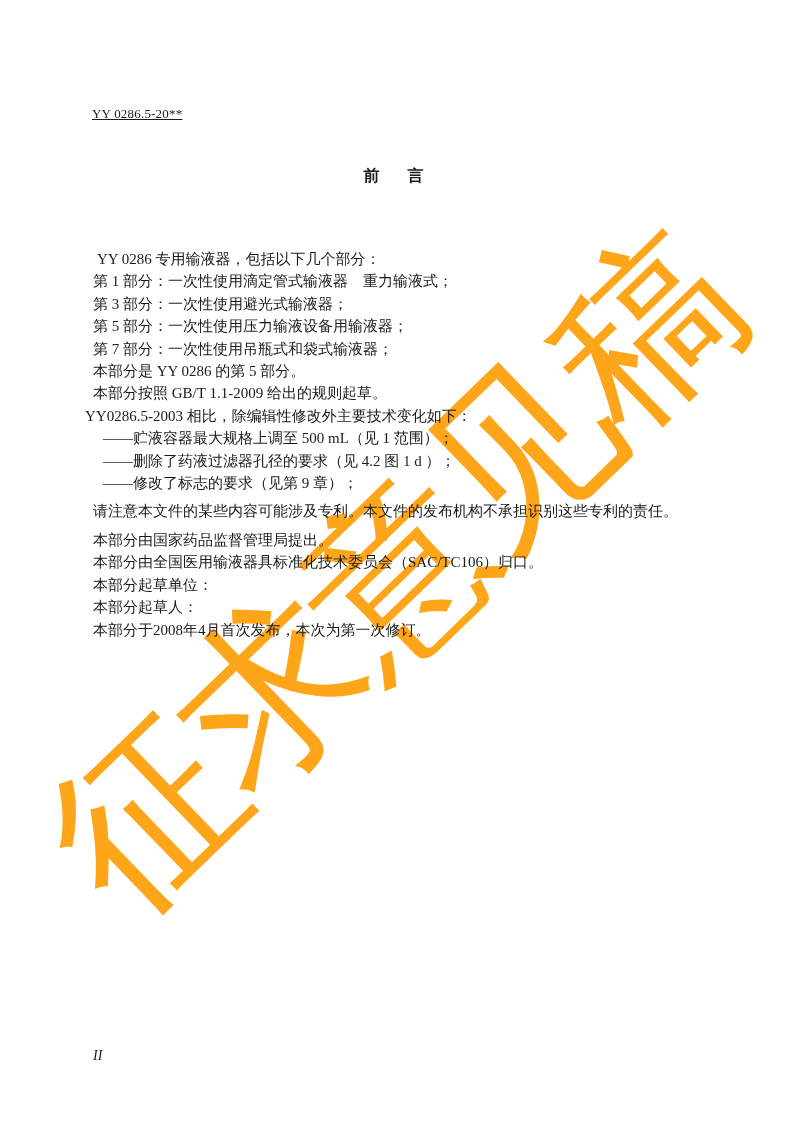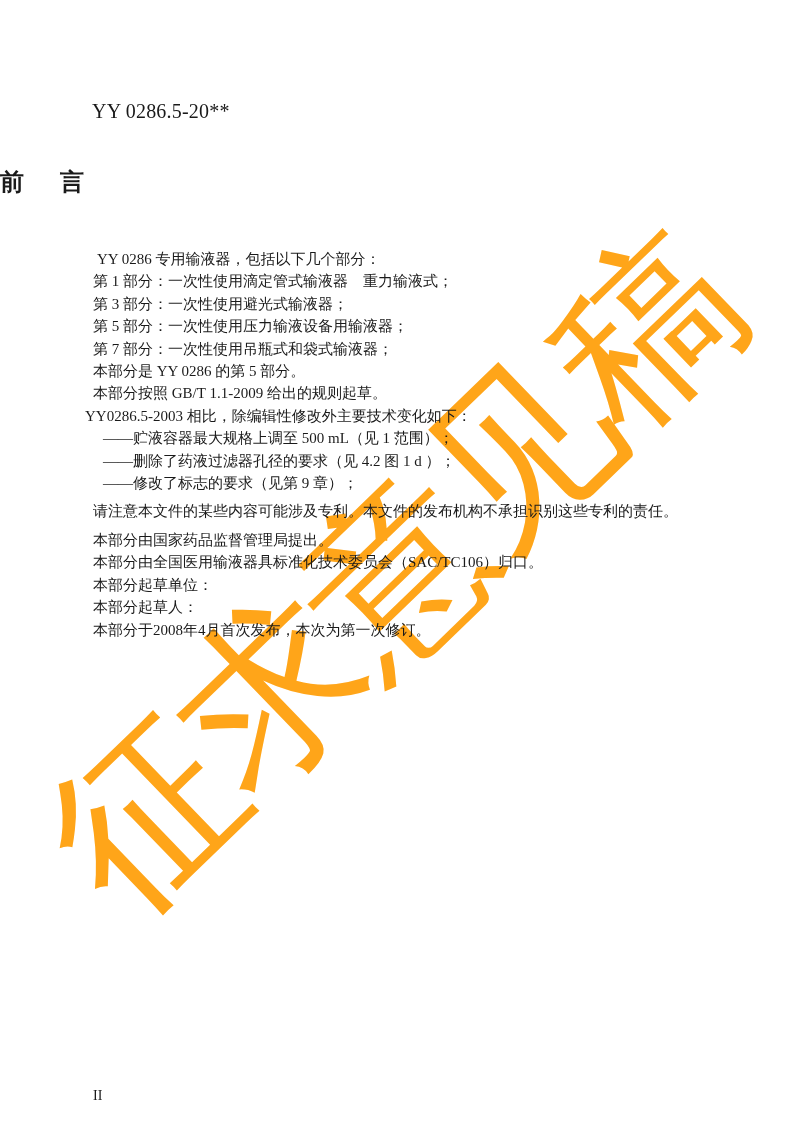--- a/index.html
+++ b/index.html
@@ -28,33 +28,34 @@
     white-space: nowrap;
     font-family: "Liberation Serif", "DejaVu Serif", serif;
     z-index: 1;
     line-height: 1;
     user-select: none;
   }
   
   #doc-number {
     position: absolute;
     left: 92px;
-    top: 100px;
-    font-size: 20px;
+    top: 106px;
+    font-size: 13px;
     letter-spacing: 0.2px;
     z-index: 2;
+    text-decoration: underline;
   }
   
   #foreword-title {
     position: absolute;
     left: 0;
     top: 166px;
     width: 100%;
-    text-align: left;
-    font-size: 24px;
+    text-align: center;
+    font-size: 16px;
     font-weight: bold;
     letter-spacing: 6px;
     z-index: 2;
   }
   
   #body-text {
     position: absolute;
     left: 85px;
     top: 248px;
     width: 640px;
@@ -66,23 +67,24 @@
   .line.intro { padding-left: 12px; }
   .line.item  { padding-left: 8px; }
   .line.para  { padding-left: 8px; }
   .line.cont  { padding-left: 0; }
   .line.dash  { padding-left: 18px; }
   .line.gap   { margin-top: 6px; }
   
   #page-number {
     position: absolute;
     left: 93px;
-    top: 1088px;
+    top: 1048px;
     font-size: 14px;
     z-index: 2;
+    font-style: italic;
   }
 </style>
 </head>
 <body>
 
 <div id="page">
 
   <div id="watermark" style="color: rgb(255, 165, 25);">征求意见稿</div>
 
   <div id="doc-number">YY 0286.5-20**</div>

